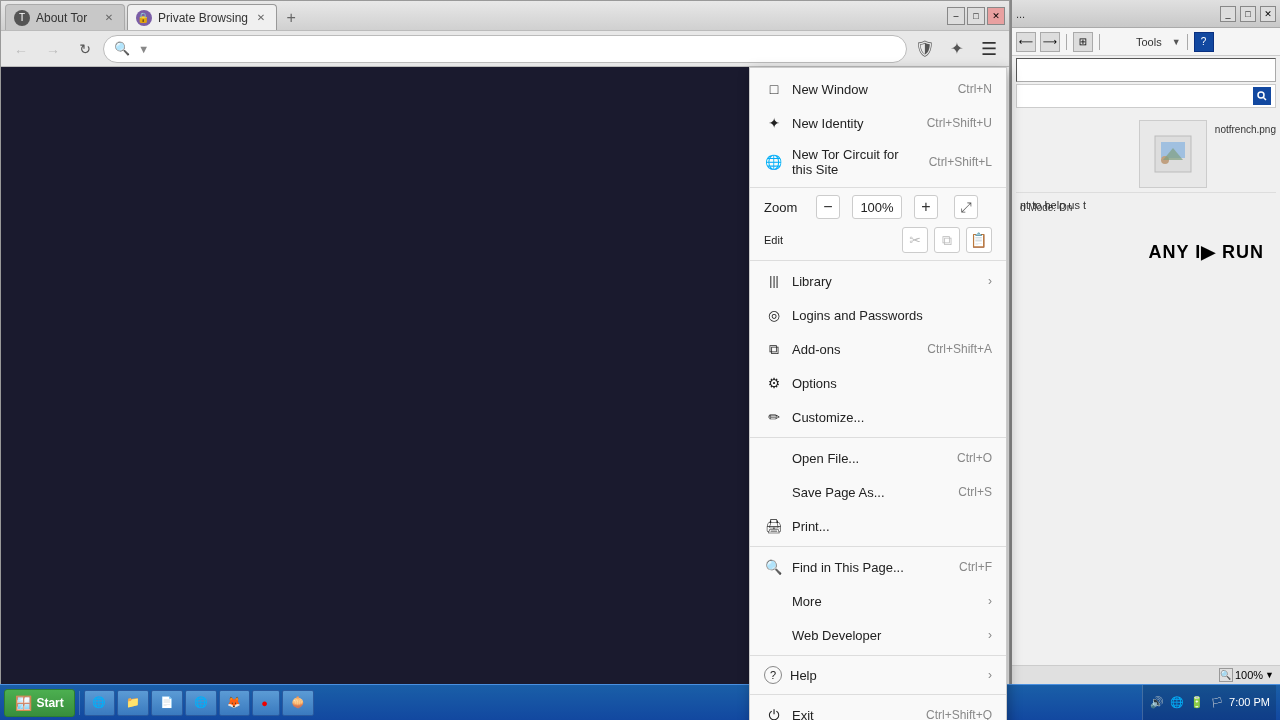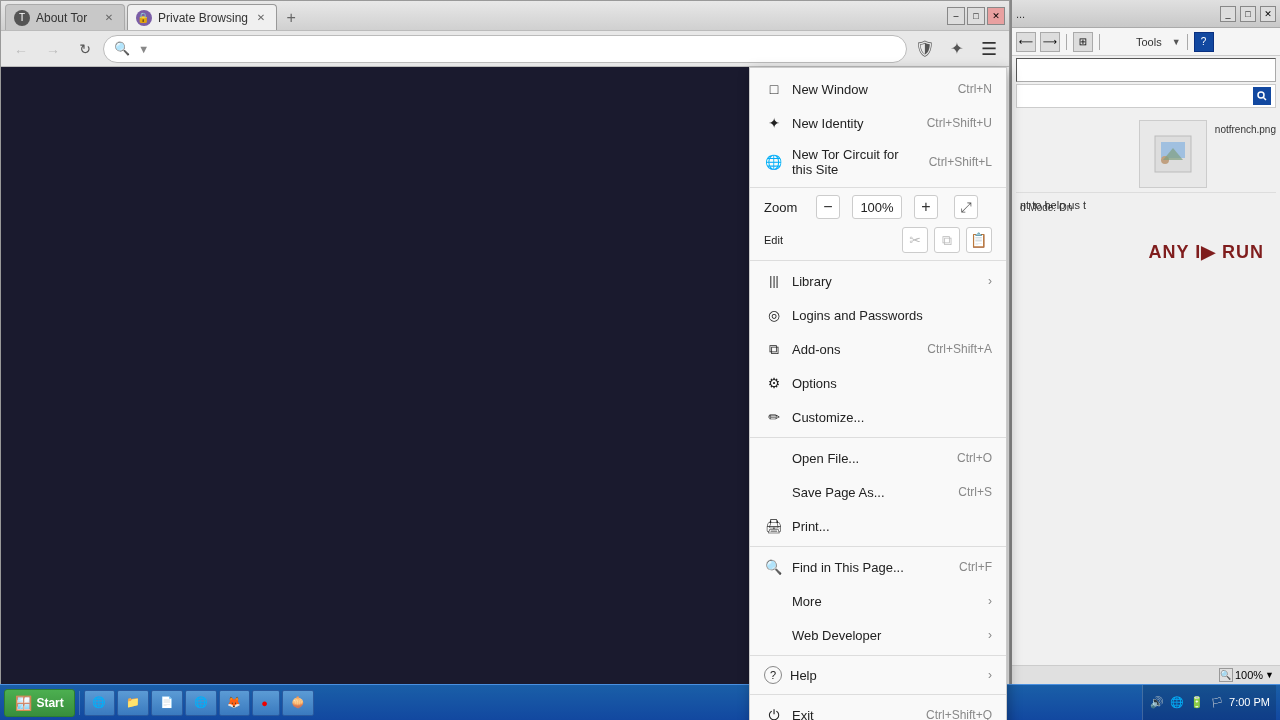--- a/index.html
+++ b/index.html
@@ -641,21 +641,21 @@
         </div>
       </div>
     </div>
 
     <div style="height:1px;background:#ddd;margin:0 4px;"></div>
 
     <div style="padding:6px 8px;font-size:11px;color:#333;overflow:hidden;height:80px;">
       <span>nt to help us t</span>
     </div>
 
-    <div style="position:absolute;bottom:10px;right:16px;font-size:18px;font-weight:bold;color:#7f1d1d;letter-spacing:1px;">ANY I▶ RUN</div>
+    <div style="position:absolute;bottom:10px;right:16px;font-size:18px;font-weight:bold;color:#000000;letter-spacing:1px;">ANY I▶ RUN</div>
 
     <div style="position:absolute;bottom:60px;left:8px;font-size:10px;color:#333;">d Mode: On</div>
   </div>
 
   <div style="position:absolute;bottom:36px;right:0;background:#e0e0e0;border-top:1px solid #ccc;display:flex;align-items:center;padding:2px 6px;font-size:11px;gap:4px;width:100%;">
     <div style="display:flex;align-items:center;gap:2px;margin-left:auto;">
       <div style="width:14px;height:14px;border:1px solid #999;display:flex;align-items:center;justify-content:center;font-size:9px;">🔍</div>
       <span>100%</span>
       <span style="font-size:9px;">▼</span>
     </div>

